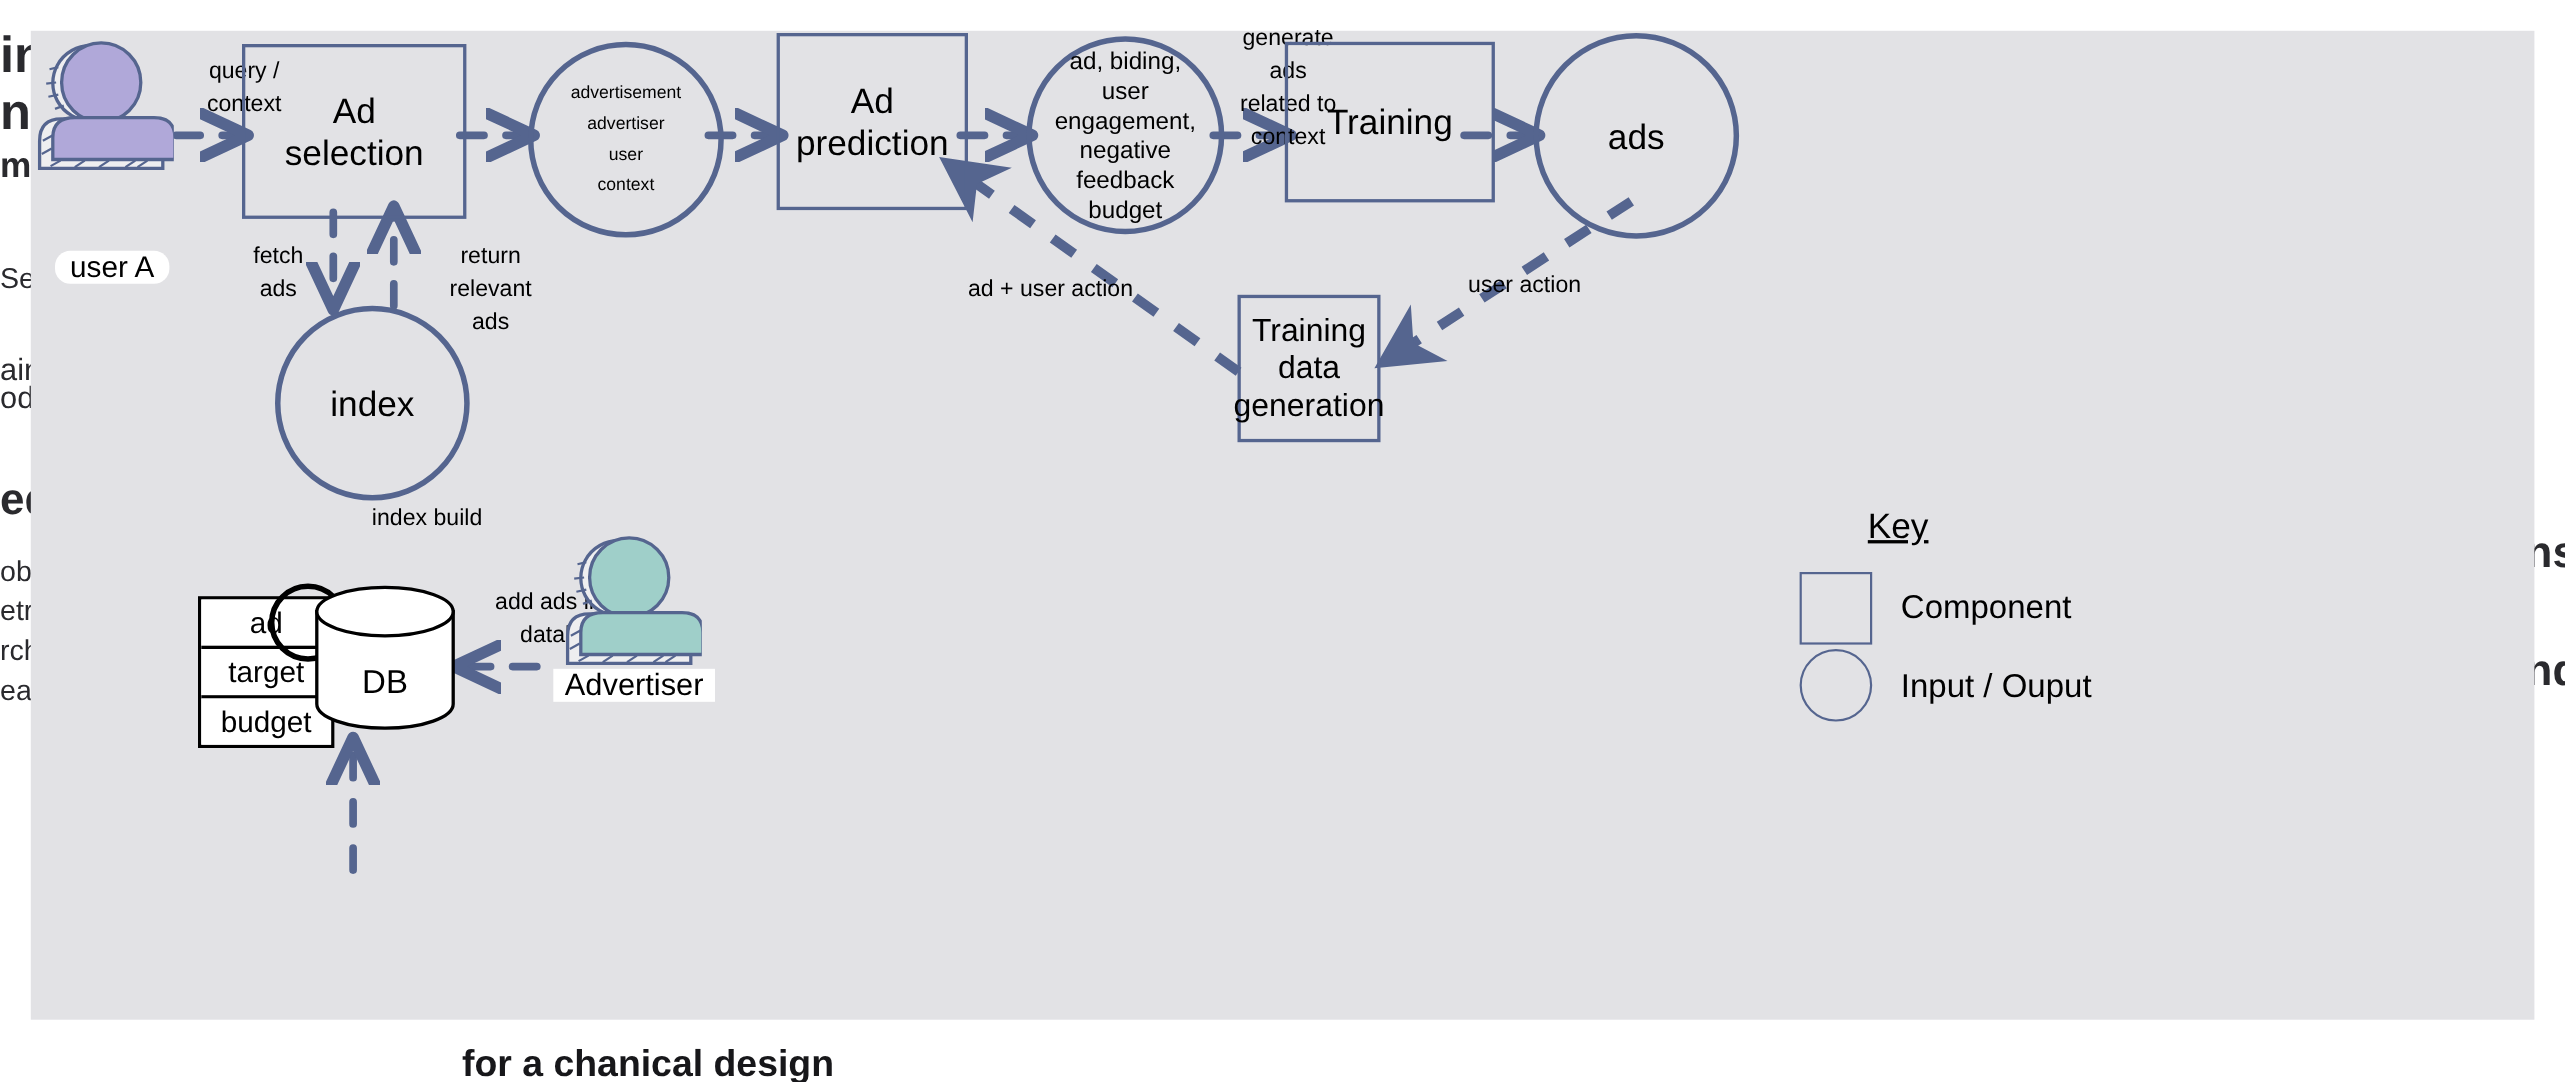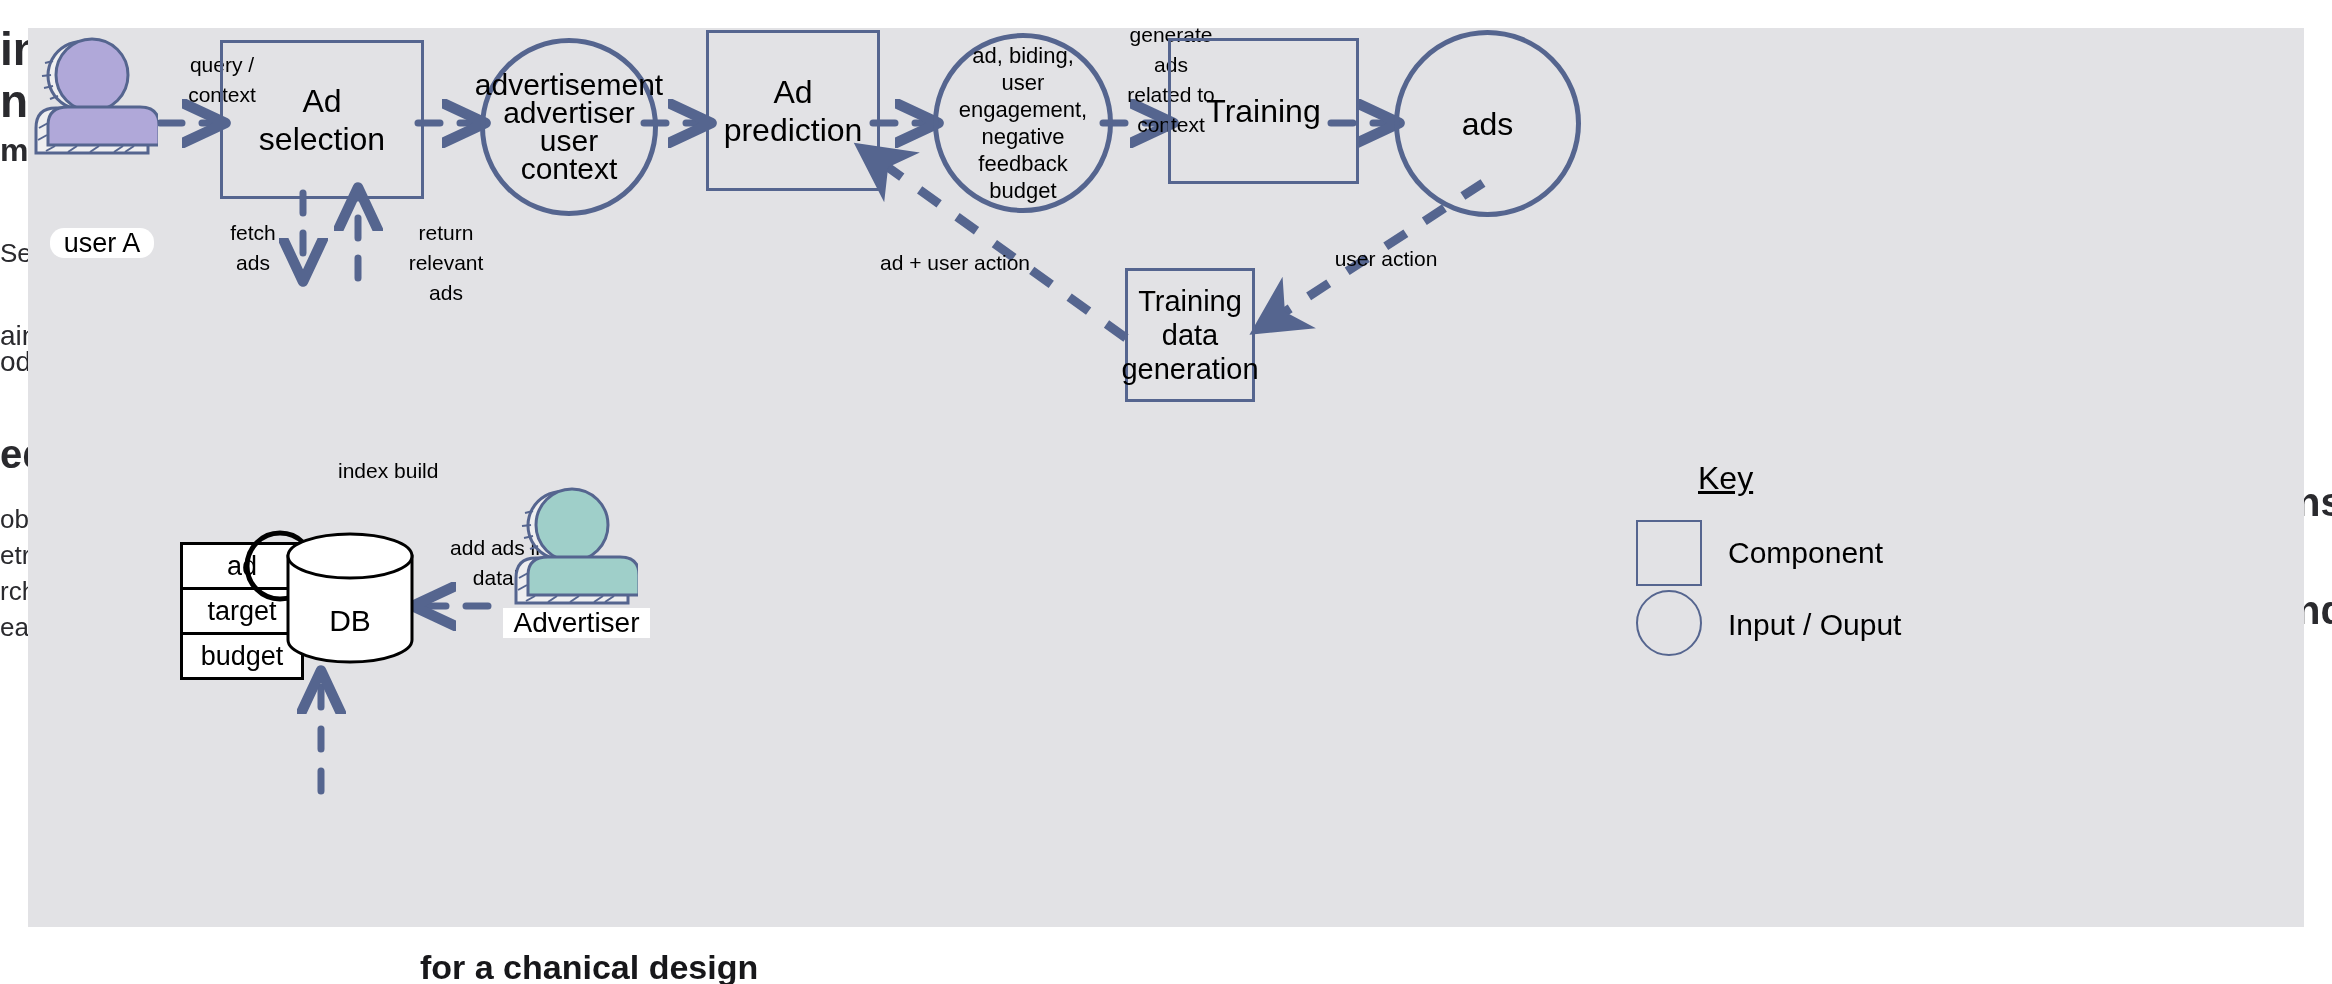--- a/index.html
+++ b/index.html
@@ -15,21 +15,21 @@
 
   .lbl{position:absolute;color:#000;font-size:21px;line-height:30px;text-align:center;white-space:pre-line;}
   .lbl-white{background:#ffffff;}
 
   
   .box{position:absolute;border:3px solid #55658f;background:transparent;
        display:flex;align-items:center;justify-content:center;text-align:center;
        color:#000;font-size:32px;line-height:38px;white-space:pre-line;}
   .circ{position:absolute;border:5px solid #55658f;border-radius:50%;
         display:flex;align-items:center;justify-content:center;text-align:center;
-        color:#000;font-size:30px;line-height:28px;white-space:pre-line;}
+        color:#000;font-size:16px;line-height:28px;white-space:pre-line;}
   .circ.big-type{font-size:32px;line-height:38px;}
 
   
   .person{position:absolute;}
   .person svg{display:block;}
 
   
   .dbtable{position:absolute;border:3px solid #000;background:#fff;width:118px;}
   .dbtable .row{height:42px;line-height:42px;text-align:center;font-size:27px;color:#000;
                 border-bottom:3px solid #000;background:#fff;}
@@ -162,20 +162,21 @@
 context</div>
 
     <div class="box" style="left:1140px;top:10px;width:185px;height:140px;">Training</div>
 
     <div class="circ big-type" style="left:1366px;top:2px;width:177px;height:177px;">ads</div>
 
     <div class="lbl" style="left:812px;top:220px;width:230px;">ad + user action</div>
 
     <div class="lbl" style="left:1278px;top:216px;width:160px;">user action</div>
 
+    <div class="circ big-type" style="left:222px;top:250px;width:167px;height:167px;">index</div>
 
     <div class="box" style="left:1097px;top:240px;width:124px;height:128px;font-size:29px;line-height:34px;">Training
 data
 generation</div>
 
     <div class="lbl" style="left:310px;top:428px;width:170px;text-align:left;">index build</div>
 
     <div class="dbtable" style="left:152px;top:514px;">
       <div class="row">ad</div>
       <div class="row">target</div>

